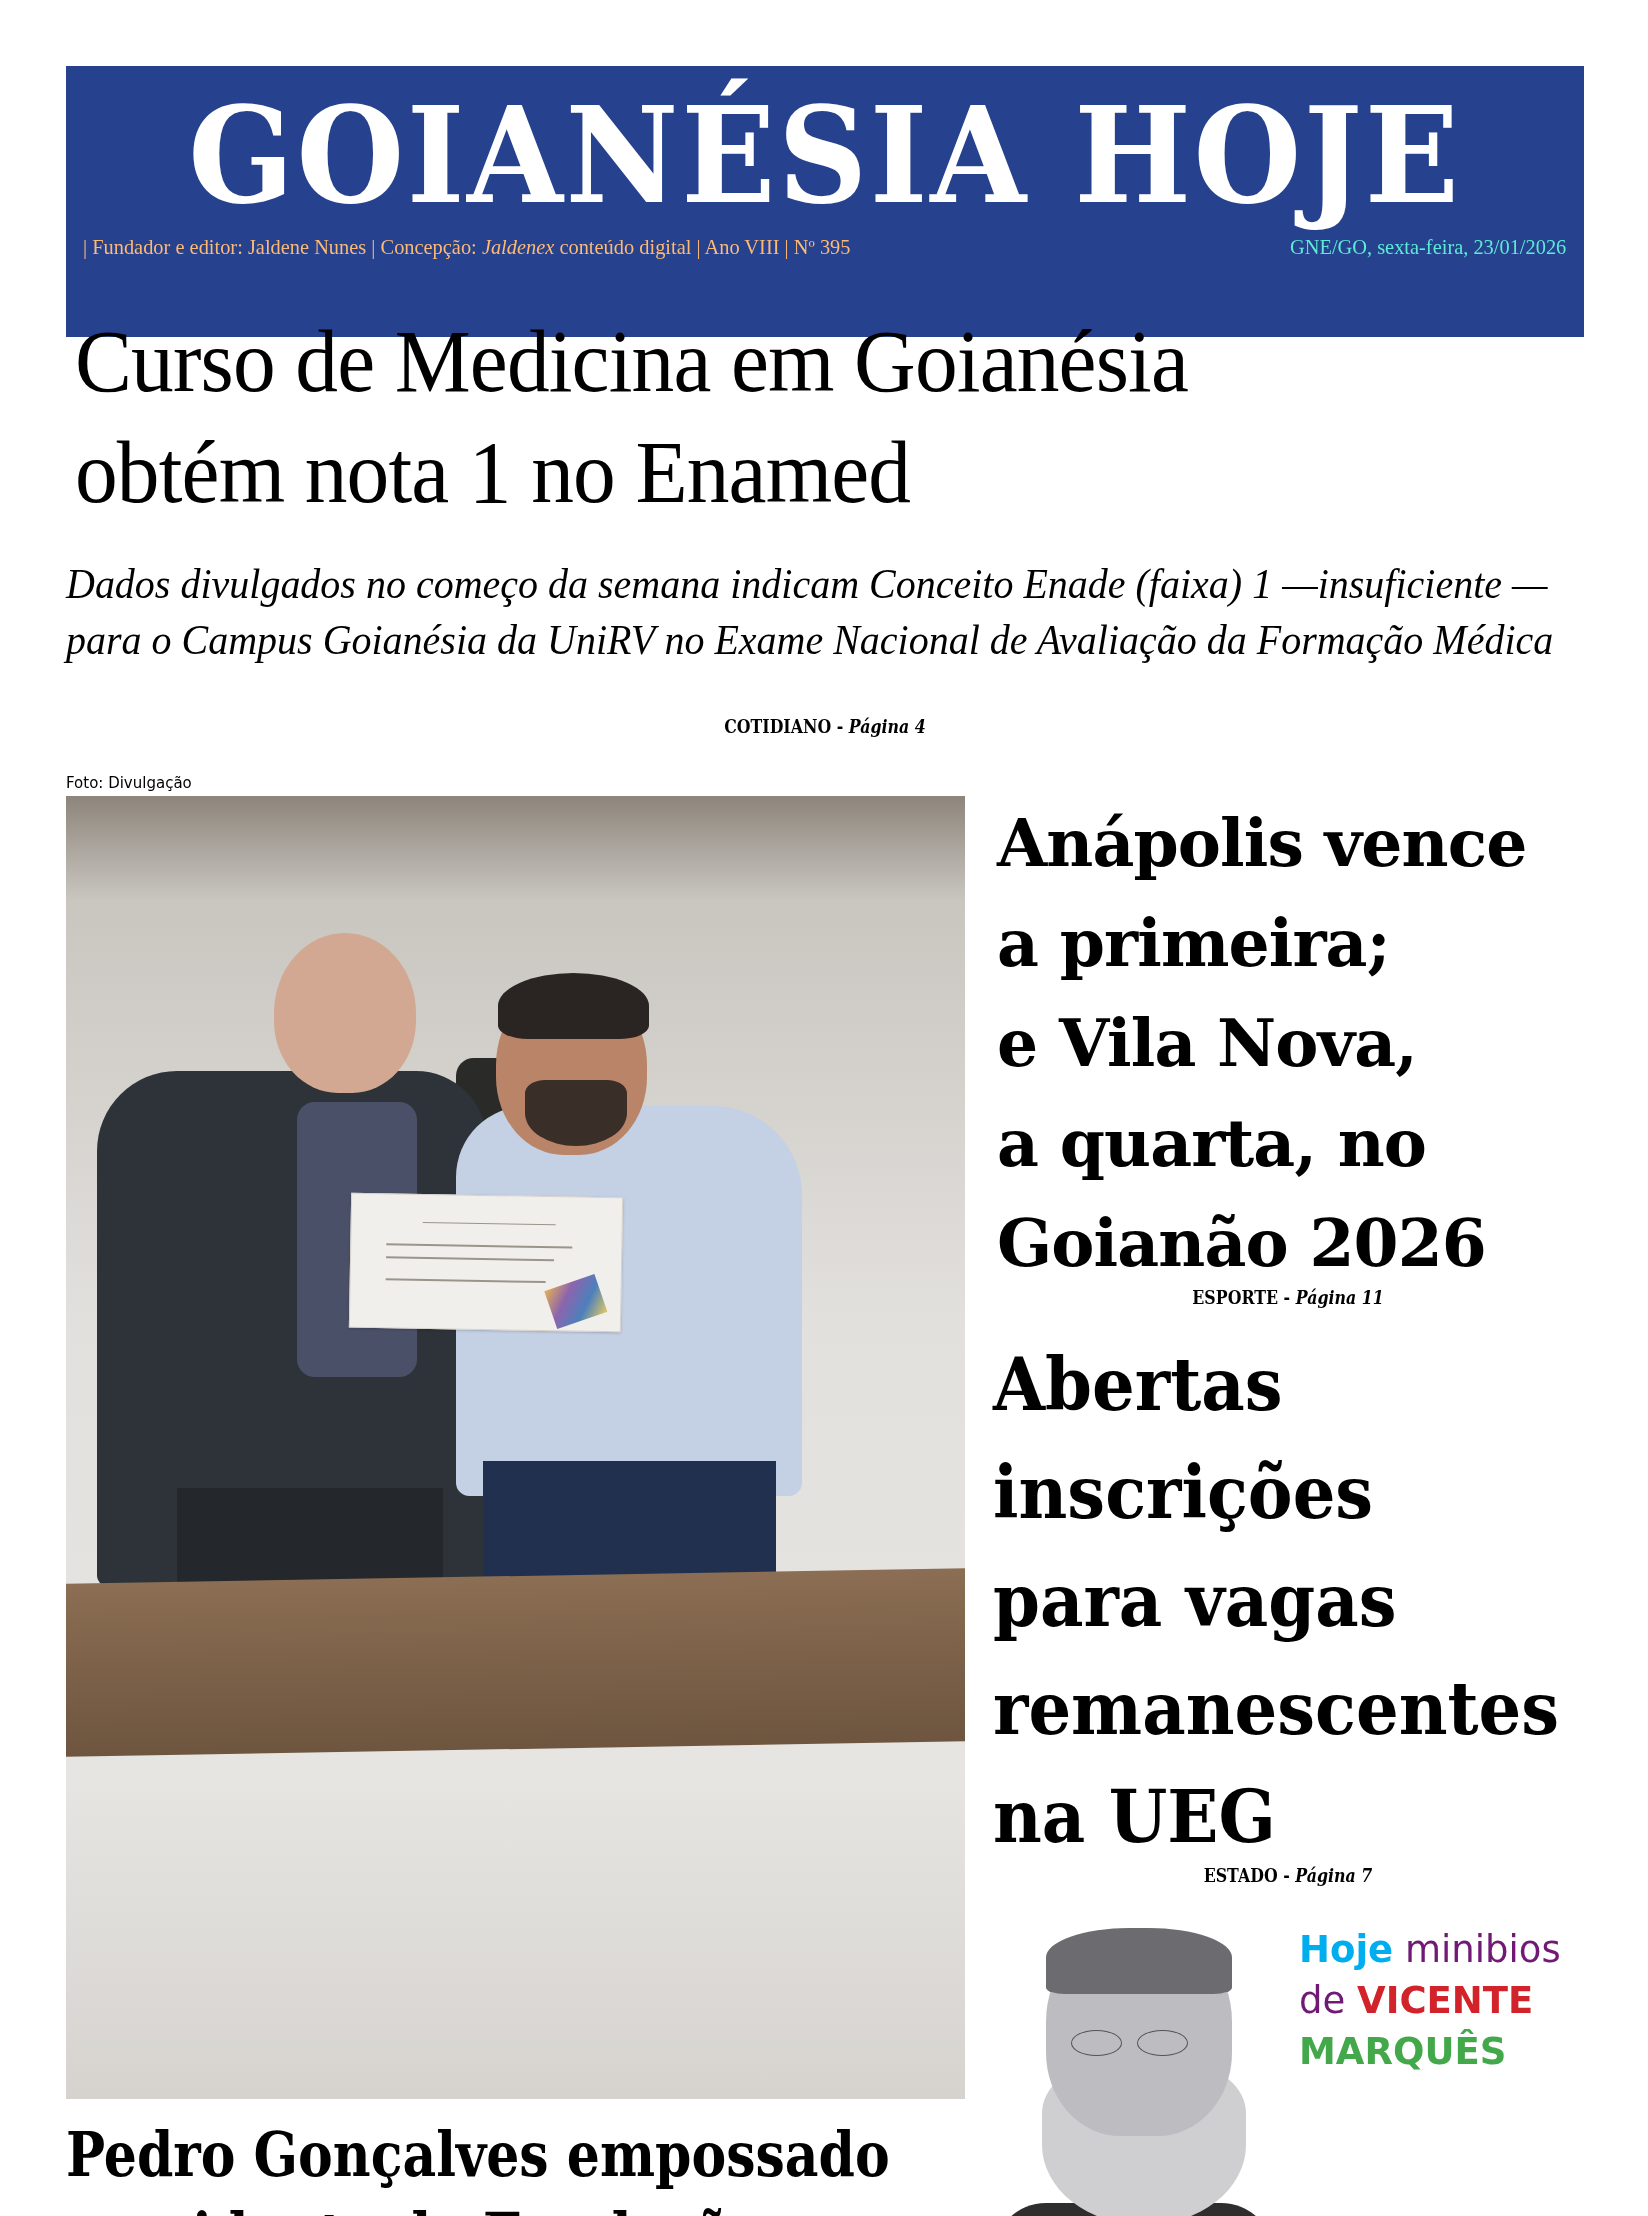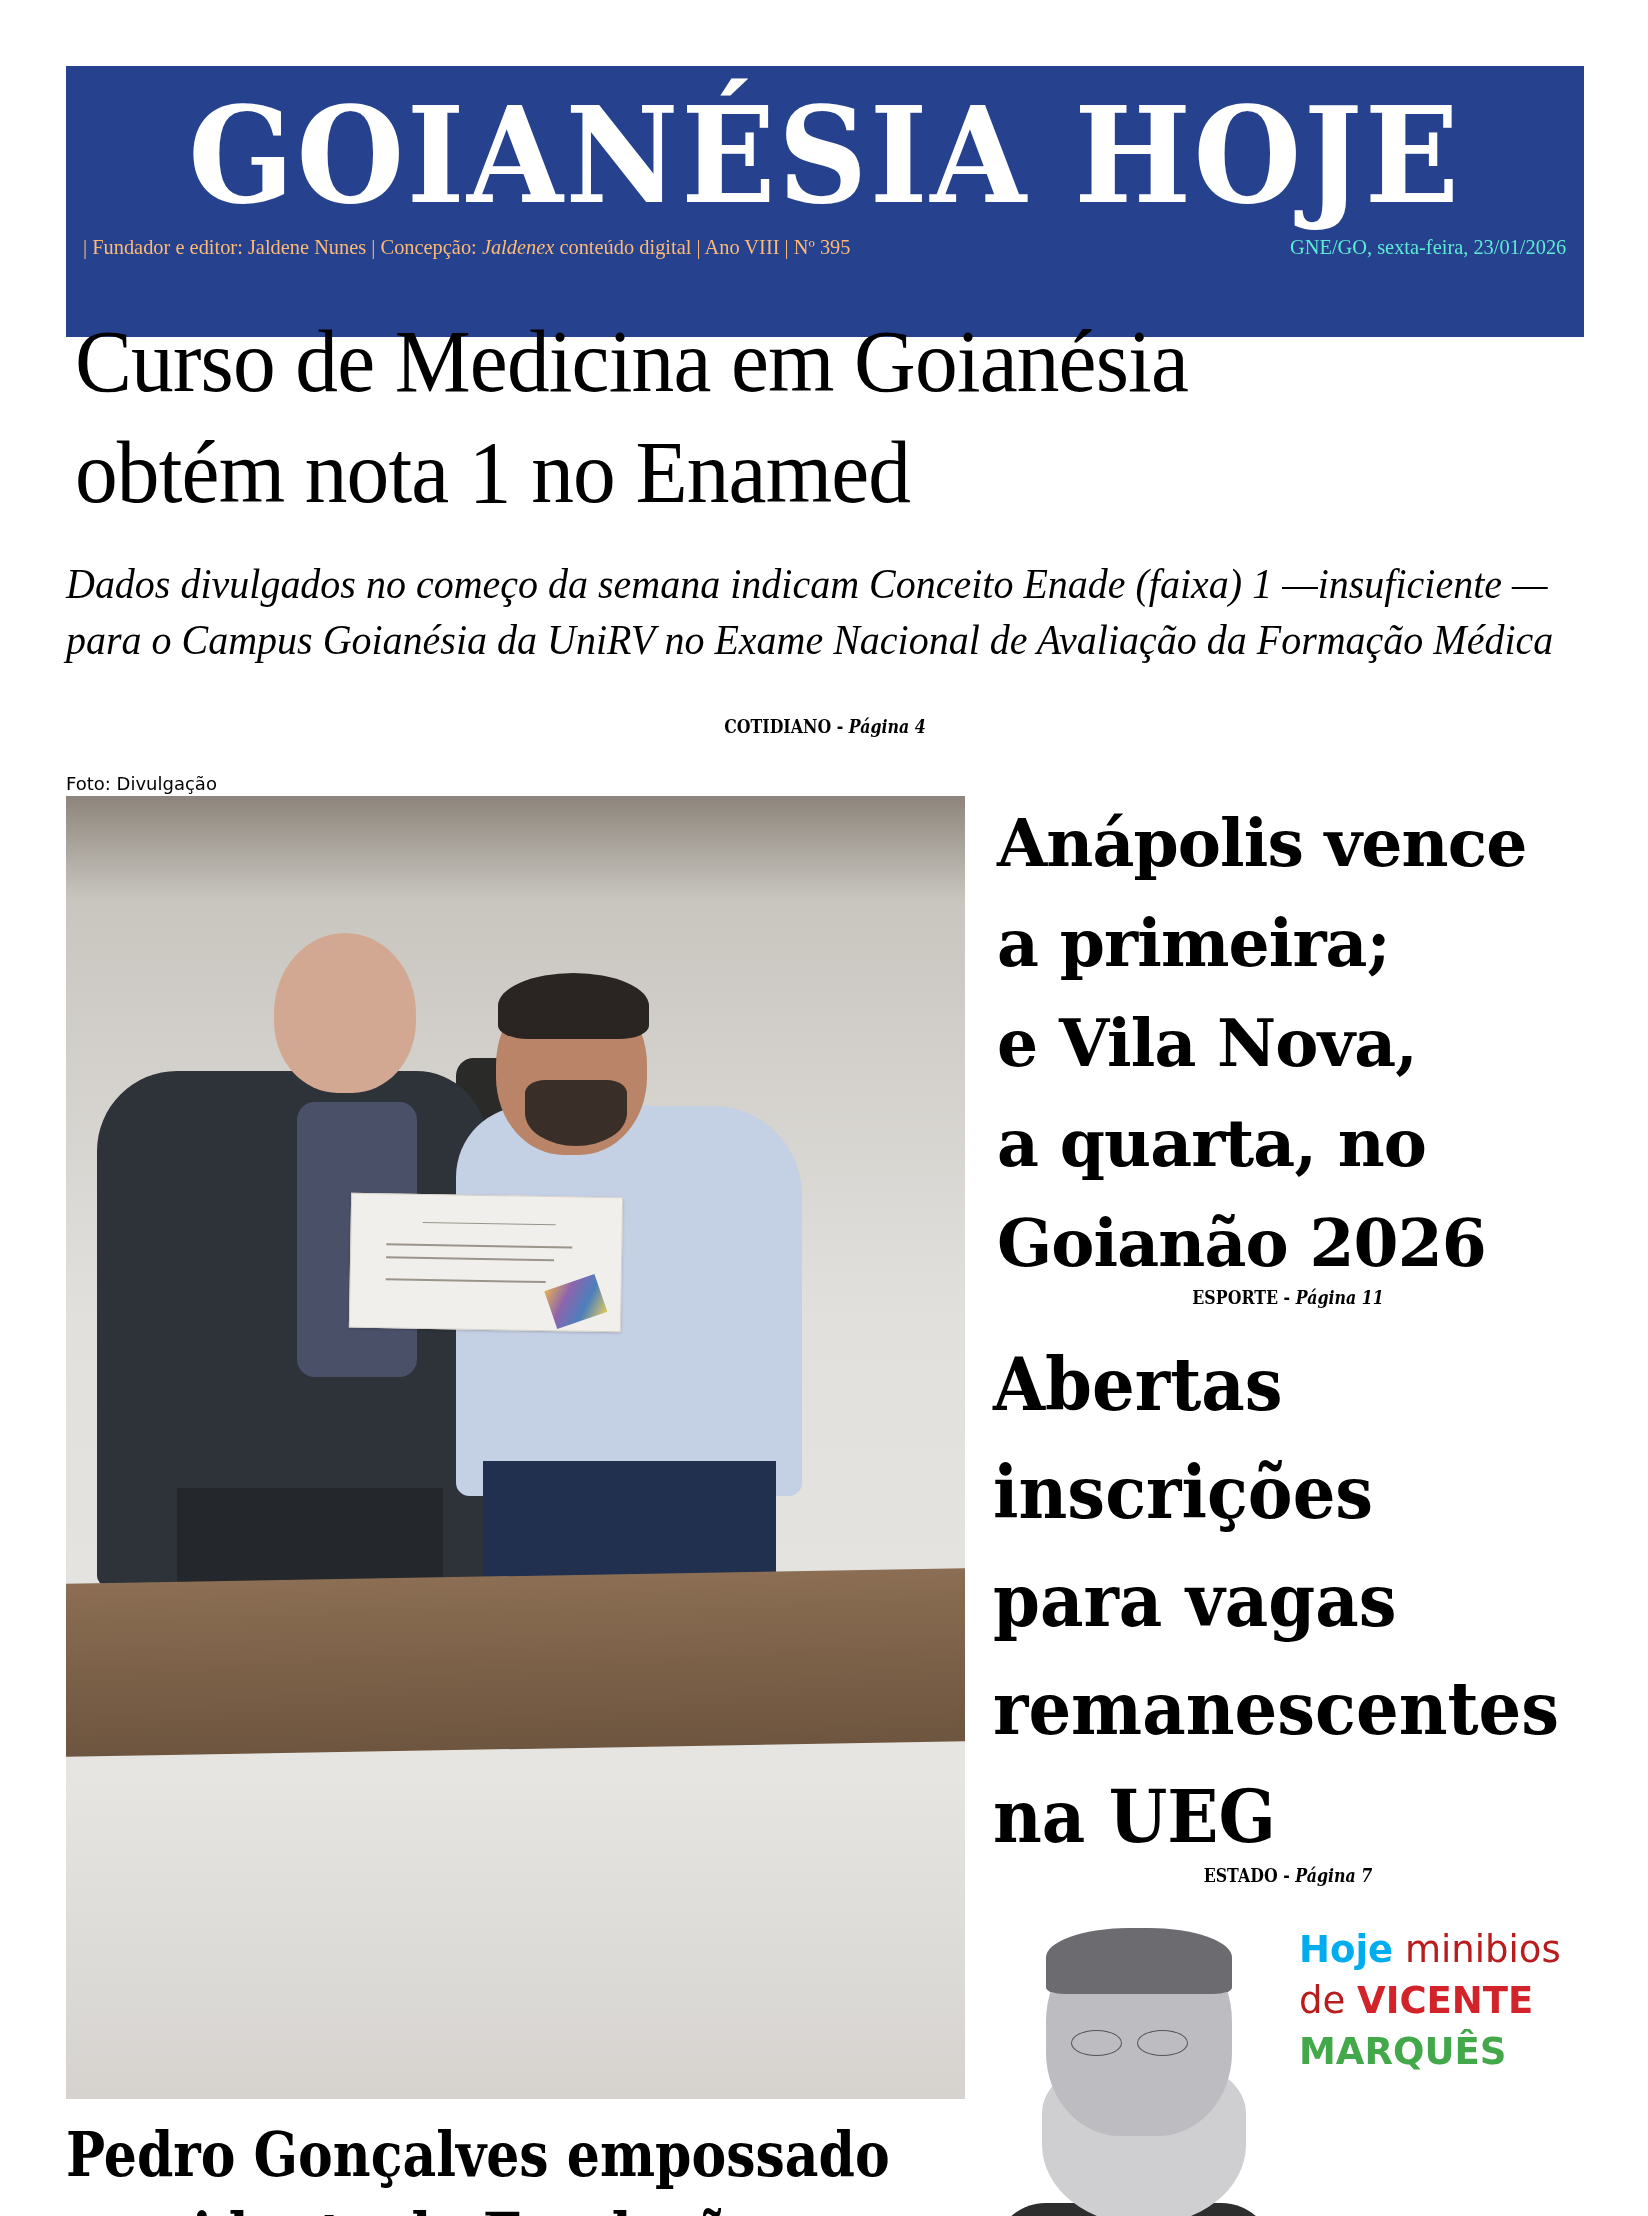--- a/index.html
+++ b/index.html
@@ -22,21 +22,21 @@
   .subtitle { left: 66px; top: 556px; width: 1525px; font-family: "Liberation Serif", serif; font-style: italic;
     font-size: 43px; line-height: 56px; }
   .subtitle .line { display: block; white-space: nowrap; transform: scaleX(0.93); transform-origin: left; }
 
   .section-label { font-family: "DejaVu Serif", serif; font-weight: bold; font-size: 18.6px; line-height: 25px; white-space: nowrap; text-align: center; transform: scaleX(0.85); }
   .section-label i { font-style: italic; }
   .label-cotidiano { left: 66px; width: 1518px; top: 714px; }
   .label-esporte { left: 993px; width: 590px; top: 1285px; }
   .label-estado { left: 993px; width: 590px; top: 1863px; }
 
-  .photo-credit { left: 66px; top: 774px; font-family: "DejaVu Sans", sans-serif; font-size: 18px; line-height: 19.5px; }
+  .photo-credit { left: 66px; top: 774px; font-family: "DejaVu Sans", sans-serif; font-size: 15px; line-height: 19.5px; }
 
   
   .photo { left: 66px; top: 796px; width: 899px; height: 1303px; overflow: hidden;
     background: linear-gradient(180deg, #8d857b 0%, #c9c6c0 8%, #e2e0dd 40%, #e6e5e2 75%, #d6d3cf 100%); }
   .photo .wall-logo { position: absolute; left: 390px; top: 262px; width: 155px; height: 102px; background: #1b1b1b; border-radius: 17.7px 35px 26.6px 8.9px; opacity: 0.92; }
   .photo .stripe-y { position: absolute; left: 465px; top: 383px; width: 102px; height: 22px; background: linear-gradient(90deg,#d4b23a,#e39b2c); border-radius: 2.7px; }
   .photo .stripe-g { position: absolute; left: 457px; top: 407px; width: 115px; height: 35px; background: #3d9a3a; border-radius: 0 0 26.6px 17.7px; }
   .photo .man1-body { position: absolute; left: 31px; top: 275px; width: 390px; height: 514px; background: #2d3338; border-radius: 80px 71px 8.9px 8.9px; }
   .photo .man1-shirt { position: absolute; left: 231px; top: 306px; width: 120px; height: 275px; background: #4a5068; border-radius: 17.7px; }
   .photo .man1-legs { position: absolute; left: 111px; top: 692px; width: 266px; height: 102px; background: #24272b; }
@@ -63,21 +63,21 @@
   .portrait .head { position: absolute; left: 53px; top: 8.9px; width: 186px; height: 208px; background: #bdbdc1; border-radius: 45% 45% 40% 40%; }
   .portrait .hair { position: absolute; left: 53px; top: 8.9px; width: 186px; height: 66px; background: #6b6b70; border-radius: 45% 45% 10% 10%; }
   .portrait .beard { position: absolute; left: 49px; top: 146px; width: 204px; height: 160px; background: #cfcfd2; border-radius: 30% 30% 50% 50%; }
   .portrait .glasses-l { position: absolute; left: 78px; top: 111px; width: 49px; height: 24.4px; border: 1.8px solid #555; border-radius: 50%; }
   .portrait .glasses-r { position: absolute; left: 144px; top: 111px; width: 49px; height: 24.4px; border: 1.8px solid #555; border-radius: 50%; }
 
   
   .minibios { left: 1299px; top: 1924px; width: 288px; font-family: "DejaVu Sans", sans-serif; font-size: 37px; line-height: 51px; }
   .minibios span { white-space: nowrap; }
   .mb-hoje { color: #00aeef; font-weight: bold; }
-  .mb-plain { color: #b91c1c; font-weight: normal; }
+  .mb-plain { color: #701a75; font-weight: normal; }
   .mb-red { color: #d2232a; font-weight: bold; }
   .mb-green { color: #43a84a; font-weight: bold; }
 
   
   .pedro { left: 66px; top: 2114px; width: 913px; font-family: "DejaVu Serif", serif; font-weight: bold; font-size: 62px; line-height: 81px; }
   .pedro .line { display: block; white-space: nowrap; transform: scaleX(0.84); transform-origin: left; }
 </style>
 </head>
 <body>
 

